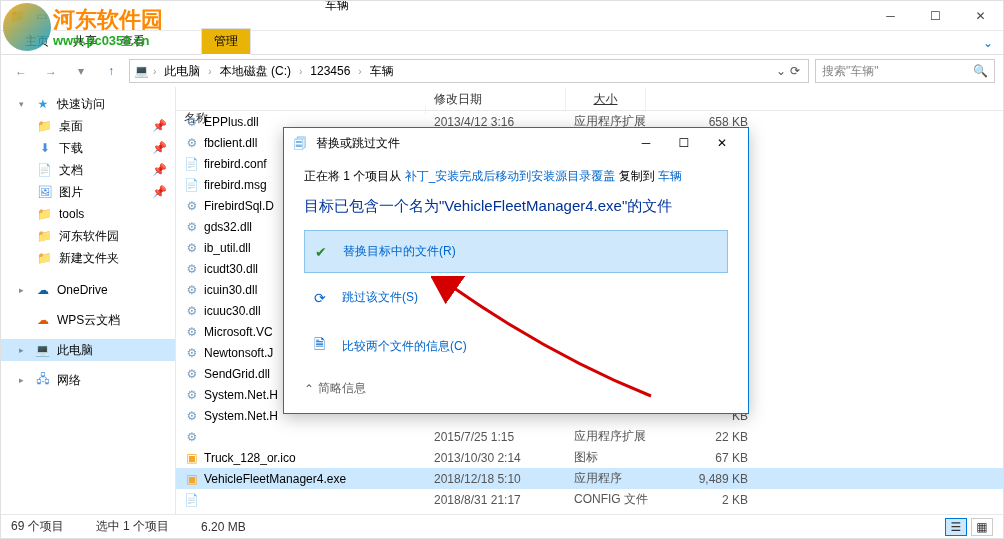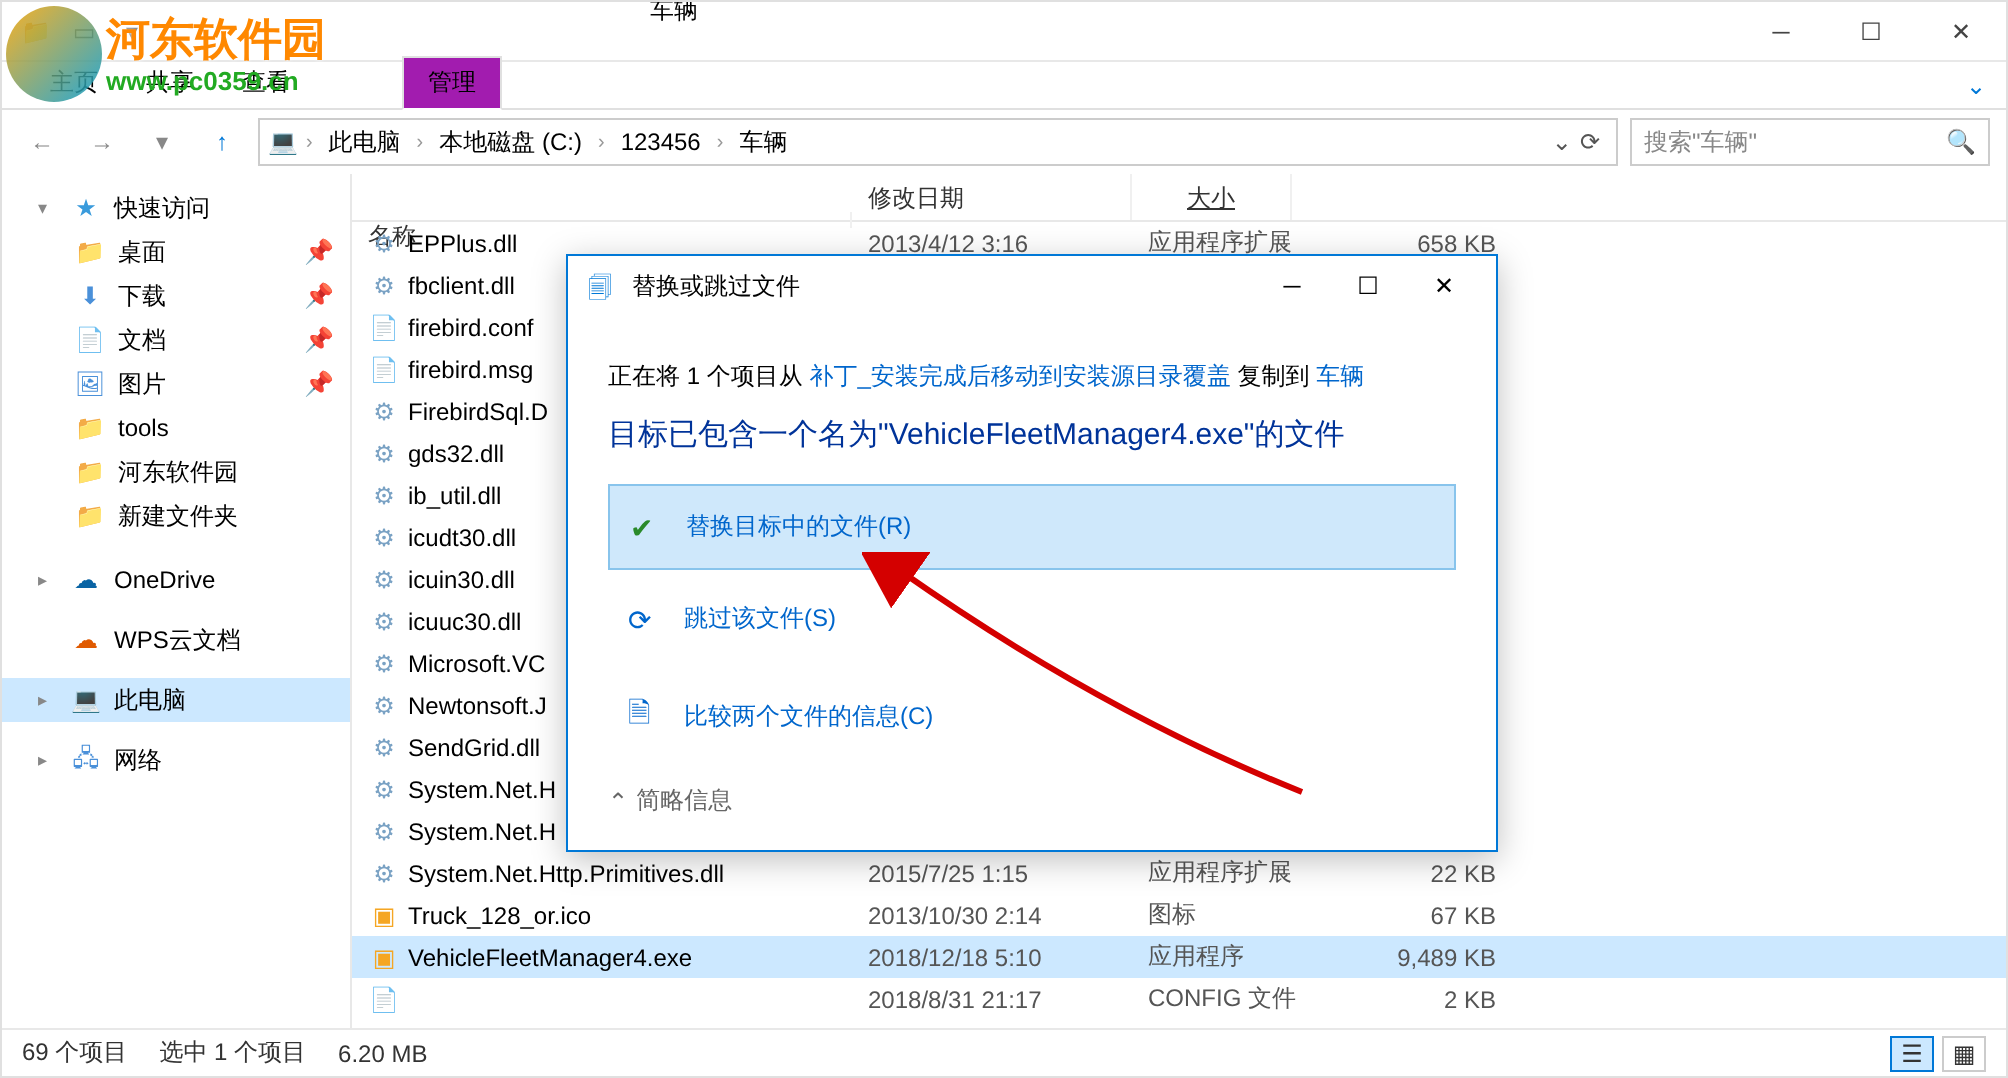--- a/index.html
+++ b/index.html
@@ -8,21 +8,21 @@
 
 .titlebar { height: 30px; background: #fff; display: flex; align-items: center; border-bottom: 1px solid #e8e8e8; }
 .titlebar .sysicons { display: flex; gap: 6px; padding: 0 8px; }
 .titlebar .sysicons .ico { width: 18px; height: 18px; display: flex; align-items: center; justify-content: center; color: #555; }
 .titlebar .winctrl { margin-left: auto; display: flex; }
 .titlebar .winctrl div { width: 45px; height: 30px; display: flex; align-items: center; justify-content: center; color: #444; }
 
 
 .ribbon { height: 24px; display: flex; padding-left: 12px; border-bottom: 1px solid #e0e0e0; align-items: flex-end; position: relative; }
 .ribbon .tab { padding: 4px 12px; color: #000; font-size: 12px; }
-.ribbon .tab.active { background: #a21caf; border: 1px solid #e0e0e0; border-bottom: 1px solid #fff; margin-bottom: -1px; }
+.ribbon .tab.active { background: #eab308; border: 1px solid #e0e0e0; border-bottom: 1px solid #fff; margin-bottom: -1px; }
 .ribbon .context-tab { position: absolute; left: 230px; top: -8px; padding: 4px 12px; }
 
 
 .logo-overlay { position: absolute; left: 0; top: 0; width: 180px; height: 55px; z-index: 5; pointer-events: none; }
 .logo-overlay .badge { width: 48px; height: 48px; border-radius: 50%; background: linear-gradient(135deg,#f7a400,#0099cc); position: absolute; left: 2px; top: 2px; opacity: 0.85; }
 .logo-overlay .txt1 { position: absolute; left: 52px; top: 4px; font-size: 22px; font-weight: bold; color: #ff8800; text-shadow: 0 0 2px #fff; }
 .logo-overlay .txt2 { position: absolute; left: 52px; top: 32px; font-size: 13px; color: #22aa22; font-weight: bold; }
 
 
 .addr-row { height: 32px; display: flex; align-items: center; padding: 0 8px; gap: 6px; }
@@ -52,33 +52,33 @@
 
 .rows { flex: 1; overflow: hidden; }
 .row { display: flex; height: 21px; align-items: center; }
 .row.sel { background: #cce8ff; }
 .row .c-name { width: 250px; padding-left: 8px; display: flex; align-items: center; gap: 4px; }
 .row .c-date { width: 140px; padding-left: 8px; color: #555; }
 .row .c-type { width: 110px; padding-left: 8px; color: #555; }
 .row .c-size { width: 80px; text-align: right; padding-right: 8px; color: #555; }
 .row .fico { width: 16px; height: 16px; font-size: 12px; display: inline-flex; align-items: center; justify-content: center; }
 
-.statusbar { height: 24px; border-top: 1px solid #e8e8e8; display: flex; align-items: center; padding: 0 10px; gap: 16px; color: #333; }
+.statusbar { height: 24px; border-top: 1px solid #e8e8e8; display: flex; align-items: center; padding: 0 10px; gap: 32px; color: #333; }
 .statusbar .right { margin-left: auto; display: flex; gap: 4px; }
 .statusbar .viewbtn { width: 22px; height: 18px; border: 1px solid #ccc; display:flex; align-items:center; justify-content:center; }
 .statusbar .viewbtn.active { background: #cce8ff; border-color: #0078d7; }
 
 
 .dialog { position: absolute; left: 282px; top: 126px; width: 466px; background: #fff; border: 1px solid #0078d7; box-shadow: 0 4px 16px rgba(0,0,0,0.25); z-index: 10; }
 .dialog .dtitle { height: 30px; display: flex; align-items: center; padding: 0 10px; }
 .dialog .dtitle .dicon { width: 16px; height: 16px; margin-right: 6px; color: #0078d7; }
 .dialog .dtitle .dctrl { margin-left: auto; display: flex; gap: 18px; padding-right: 6px; }
 .dialog .dtitle .dctrl span { width: 20px; text-align: center; cursor: default; }
 .dialog .dbody { padding: 10px 20px 16px 20px; }
-.dialog .copytext { font-size: 12px; margin-bottom: 10px; margin-top: 12px; }
+.dialog .copytext { font-size: 12px; margin-bottom: 10px; }
 .dialog .copytext .link { color: #0066cc; }
 .dialog .msg { font-size: 15px; color: #003399; margin-bottom: 14px; line-height: 1.4; }
 .dialog .opt { display: flex; align-items: center; gap: 10px; padding: 12px 10px; margin: 4px 0; font-size: 14px; color: #0066cc; }
 .dialog .opt.hl { background: #cfe8fb; border: 1px solid #88c4ec; }
 .dialog .opt .oicon { width: 18px; font-size: 14px; }
 .dialog .lessinfo { color: #666; font-size: 12px; margin-top: 10px; display: flex; align-items: center; gap: 4px; }
 
 
 .arrow { position: absolute; left: 430px; top: 275px; z-index: 20; pointer-events: none; }
 .arrow svg { width: 240px; height: 130px; }
@@ -361,21 +361,20 @@
             <span class="fico i-dll">⚙</span>
             <span>System.Net.H</span>
           </div>
           <div class="c-date"></div>
           <div class="c-type"></div>
           <div class="c-size">KB</div>
         </div>
         <div class="row">
           <div class="c-name">
             <span class="fico i-dll">⚙</span>
-            <span>System.Net.Http.Primitives.dll</span>
           </div>
           <div class="c-date">2015/7/25 1:15</div>
           <div class="c-type">应用程序扩展</div>
           <div class="c-size">22 KB</div>
         </div>
         <div class="row">
           <div class="c-name">
             <span class="fico i-ico">▣</span>
             <span>Truck_128_or.ico</span>
           </div>

